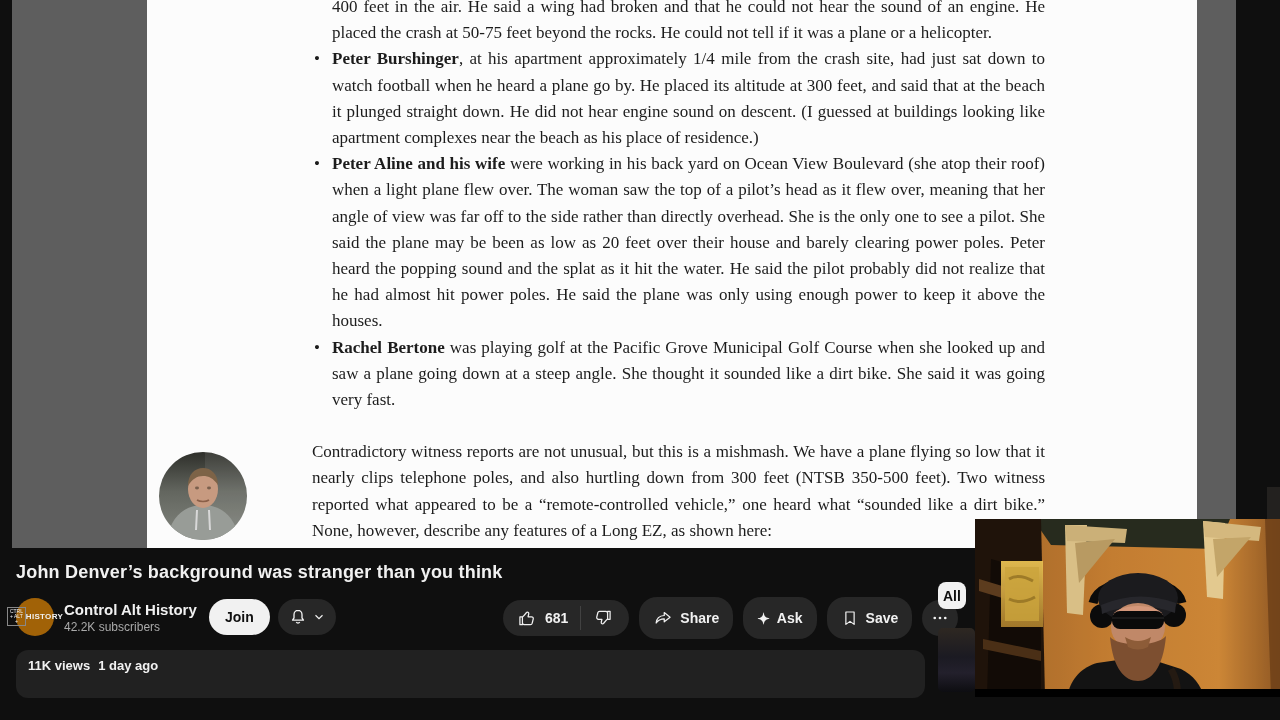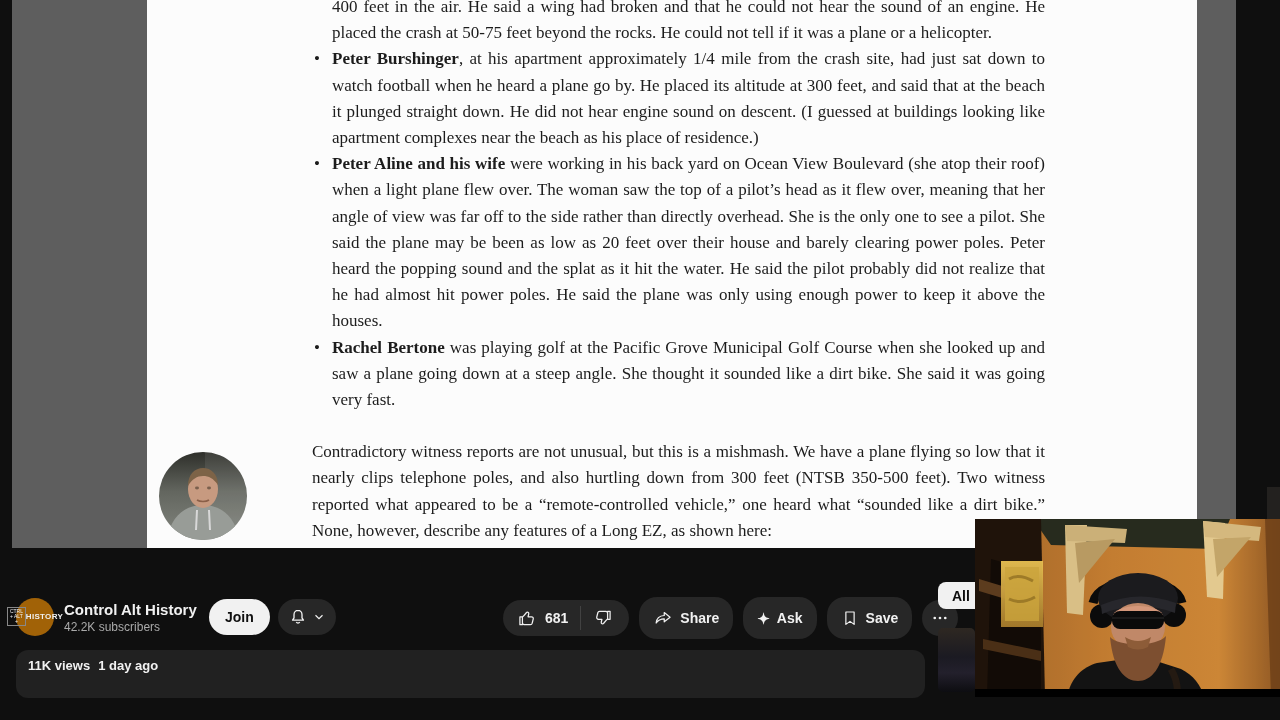--- a/index.html
+++ b/index.html
@@ -40,21 +40,21 @@
   .actions{position:absolute;left:503px;top:597px;display:flex;gap:10px;align-items:center;}
   .like-pill{padding:0;}
   .seg{display:flex;align-items:center;height:36px;}
   .seg-like{padding:0 12px 0 14px;gap:8px;border-radius:18px 0 0 18px;}
   .seg-dislike{padding:0 16px 0 12px;border-radius:0 18px 18px 0;}
   .seg-divider{width:1px;height:24px;background:#424242;}
   .action-pill{padding:3px 14px;gap:7px;}
   .more-btn{width:36px;justify-content:center;border-radius:50%;padding:0;}
   .icon{display:inline-flex;align-items:center;justify-content:center;}
   .sparkle{font-size:15px;line-height:1;}
-  .all-chip{position:absolute;left:938px;top:582px;height:27px;padding:0 14px;border-radius:8px;
+  .all-chip{position:absolute;left:938px;top:582px;height:27px;padding:0 5px;border-radius:8px;
             background:#f1f1f1;color:#0f0f0f;font-size:14px;font-weight:600;display:flex;
             align-items:center;cursor:pointer;}
   .desc-box{position:absolute;left:16px;top:650px;width:909px;height:48px;border-radius:12px;
             background:#212121;padding:8px 12px;box-sizing:border-box;overflow:hidden;cursor:pointer;}
   .desc-meta{color:#f1f1f1;font-size:13px;font-weight:700;}
   .desc-meta span{margin-right:8px;}
   .desc-line{color:#e8e8e8;font-size:13px;margin-top:5px;}
   .desc-line span{background:rgba(255,255,255,.09);padding:1px 2px;}
   .related-thumb{position:absolute;left:938px;top:628px;width:37px;height:64px;border-radius:5px;
         background:linear-gradient(180deg,#2e2822 0%,#1b1a22 45%,#23202c 70%,#0d0d11 100%);
@@ -109,20 +109,21 @@
           <ellipse cx="44" cy="37" rx="15" ry="19" fill="#c79a80"></ellipse>
           <path d="M29,34 C29,22 36,16 44,16 C52,16 59,22 59,33 C54,26 50,24 44,24 C38,24 33,27 29,34 Z" fill="#7d6347"></path>
           <ellipse cx="38" cy="36" rx="2" ry="1.4" fill="#5a4636" opacity="0.7"></ellipse>
           <ellipse cx="50" cy="36" rx="2" ry="1.4" fill="#5a4636" opacity="0.7"></ellipse>
           <path d="M38,48 C41,50 47,50 50,48" stroke="#8a5f48" stroke-width="1.6" fill="none"></path>
         </svg>
       </div>
     </div>
   </div>
 
+  <div class="yt-title">John Denver’s background was stranger than you think</div>
 
   <div class="channel-row">
     <div class="channel-avatar">
       <span class="av1">CTRL + ALT +</span>
       <span class="av2">HISTORY</span>
     </div>
     <div class="channel-meta">
       <div class="channel-name">Control Alt History</div>
       <div class="channel-subs">42.2K subscribers</div>
     </div>

